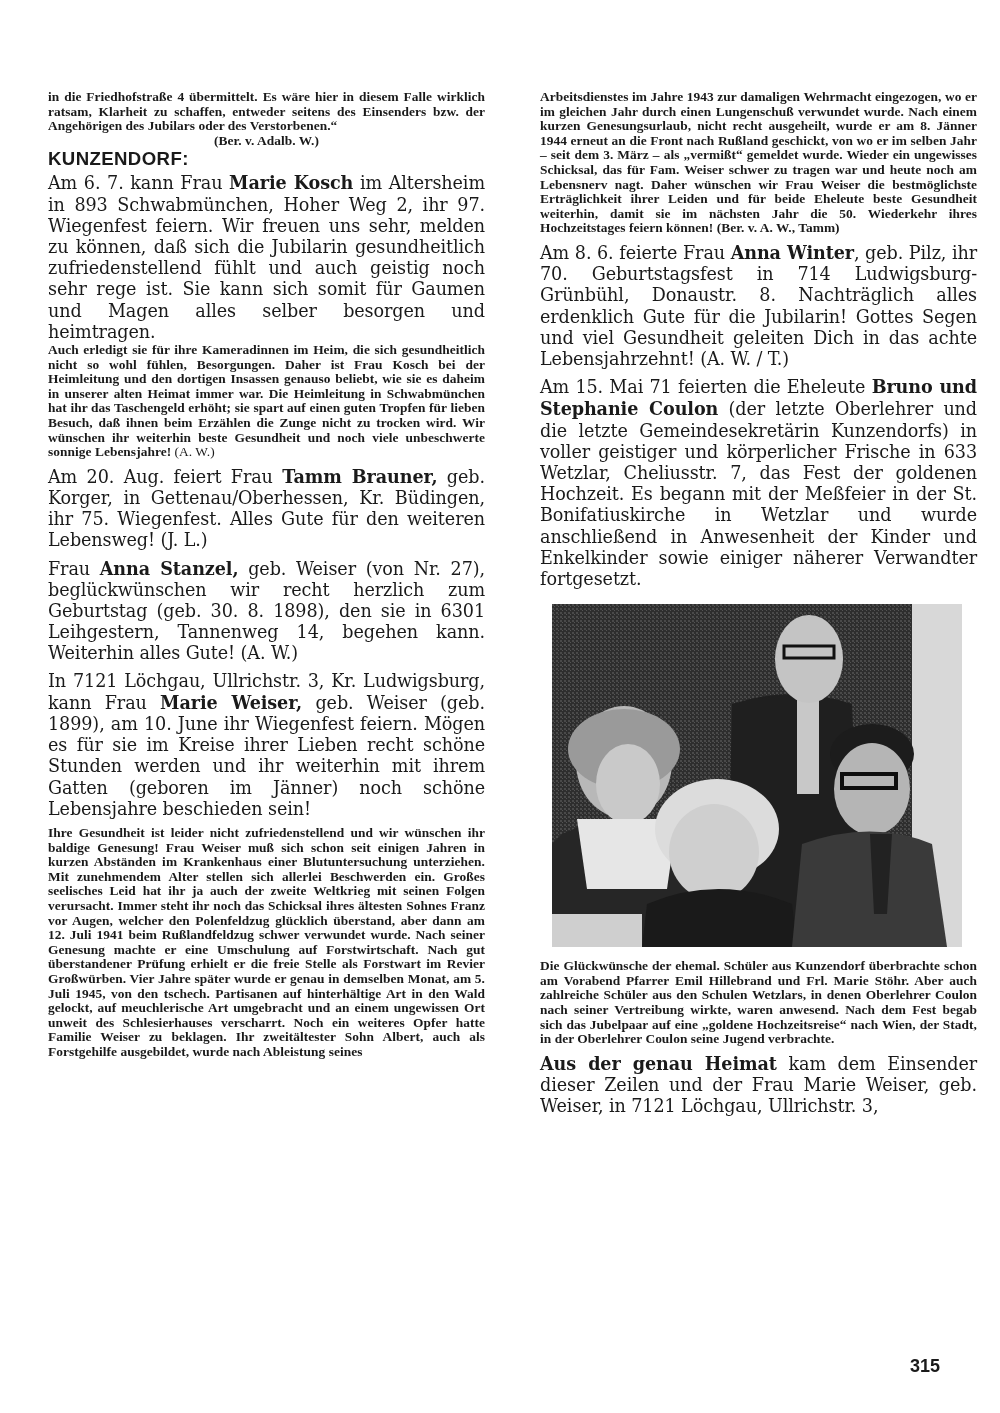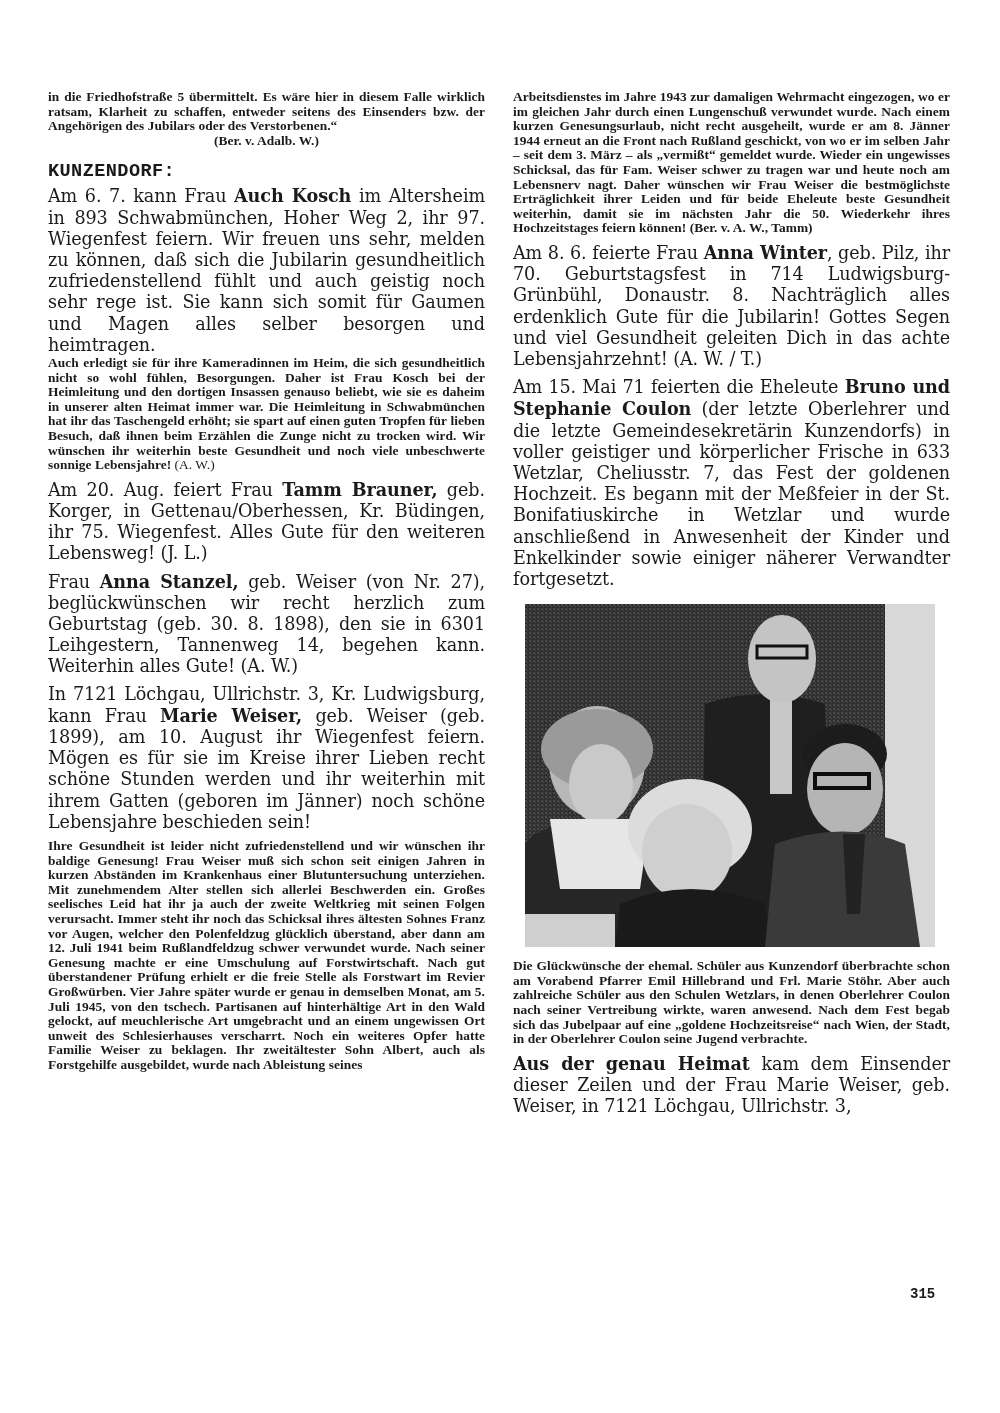--- a/index.html
+++ b/index.html
@@ -3,68 +3,68 @@
 <meta charset="utf-8">
 <style>
   html, body { margin: 0; padding: 0; }
   body {
     width: 1000px; height: 1413px; background: #ffffff; position: relative; overflow: hidden;
     color: #1a1a1a;
     font-family: "DejaVu Serif", "Liberation Serif", serif;
   }
   .col { position: absolute; top: 90px; }
   .col-left { left: 48px; width: 437px; }
-  .col-right { left: 513px; width: 437px; }
+  .col-right { left: 540px; width: 437px; }
   .small {
     font-family: "Liberation Serif", "DejaVu Serif", serif;
     font-size: 13.4px; line-height: 14.6px; text-align: justify; margin: 0;
     font-weight: 600; letter-spacing: 0.05px;
   }
   .small .b { font-weight: 400; }
   .large {
     font-family: "DejaVu Serif", serif;
     font-size: 17.6px; line-height: 21.2px; text-align: justify; margin: 0;
     letter-spacing: -0.1px;
   }
   .large b { font-weight: 700; }
   .right-align { text-align: center; }
   .heading {
-    font-family: Liberation Mono, monospace;
-    font-weight: 700; font-size: 18.6px; letter-spacing: 0.4px; margin: 13px 0 2px 0; line-height: 22px;
+    font-family: Liberation Sans, sans-serif;
+    font-weight: 700; font-size: 18.6px; letter-spacing: 0.4px; margin: 0 0 2px 0; line-height: 22px;
   }
   .gap { height: 6px; }
   .photo {
     width: 410px; height: 343px; margin: 14px 0 12px 12px; position: relative; overflow: hidden;
     background: #3a3a3a;
   }
   .photo svg { display: block; }
   .page-number {
-    position: absolute; left: 910px; top: 1286px;
-    font-family: Liberation Mono, monospace; font-weight: 700; font-size: 14px;
+    position: absolute; left: 910px; top: 1356px;
+    font-family: Liberation Sans, sans-serif; font-weight: 700; font-size: 18px;
   }
 </style>
 </head>
 <body>
 
 <div class="col col-left">
-  <p class="small">in die Friedhofstraße 5 übermittelt. Es wäre hier in diesem Falle wirklich ratsam, Klarheit zu schaffen, entweder seitens des Einsenders bzw. der Angehörigen des Jubilars oder des Verstorbenen.“</p>
+  <p class="small">in die Friedhofstraße 4 übermittelt. Es wäre hier in diesem Falle wirklich ratsam, Klarheit zu schaffen, entweder seitens des Einsenders bzw. der Angehörigen des Jubilars oder des Verstorbenen.“</p>
   <p class="small right-align">(Ber. v. Adalb. W.)</p>
   <div class="heading">KUNZENDORF:</div>
 
-  <p class="large"><span>Am 6. 7. kann Frau </span><b>Auch Kosch</b><span> im Altersheim in 893 Schwabmünchen, Hoher Weg 2, ihr 97. Wiegenfest feiern. Wir freuen uns sehr, melden zu können, daß sich die Jubilarin gesundheitlich zufriedenstellend fühlt und auch geistig noch sehr rege ist. Sie kann sich somit für Gaumen und Magen alles selber besorgen und heimtragen.</span></p>
+  <p class="large"><span>Am 6. 7. kann Frau </span><b>Marie Kosch</b><span> im Altersheim in 893 Schwabmünchen, Hoher Weg 2, ihr 97. Wiegenfest feiern. Wir freuen uns sehr, melden zu können, daß sich die Jubilarin gesundheitlich zufriedenstellend fühlt und auch geistig noch sehr rege ist. Sie kann sich somit für Gaumen und Magen alles selber besorgen und heimtragen.</span></p>
   <p class="small"><span>Auch erledigt sie für ihre Kameradinnen im Heim, die sich gesundheitlich nicht so wohl fühlen, Besorgungen. Daher ist Frau Kosch bei der Heimleitung und den dortigen Insassen genauso beliebt, wie sie es daheim in unserer alten Heimat immer war. Die Heimleitung in Schwabmünchen hat ihr das Taschengeld erhöht; sie spart auf einen guten Tropfen für lieben Besuch, daß ihnen beim Erzählen die Zunge nicht zu trocken wird. Wir wünschen ihr weiterhin beste Gesundheit und noch viele unbeschwerte sonnige Lebensjahre!</span> <span class="b">(A. W.)</span></p>
   <div class="gap"></div>
 
   <p class="large"><span>Am 20. Aug. feiert Frau </span><b>Tamm Brauner,</b><span> geb. Korger, in Gettenau/Oberhessen, Kr. Büdingen, ihr 75. Wiegenfest. Alles Gute für den weiteren Lebensweg! (J. L.)</span></p>
   <div class="gap"></div>
 
   <p class="large"><span>Frau </span><b>Anna Stanzel,</b><span> geb. Weiser (von Nr. 27), beglückwünschen wir recht herzlich zum Geburtstag (geb. 30. 8. 1898), den sie in 6301 Leihgestern, Tannenweg 14, begehen kann. Weiterhin alles Gute! (A. W.)</span></p>
   <div class="gap"></div>
 
-  <p class="large"><span>In 7121 Löchgau, Ullrichstr. 3, Kr. Ludwigsburg, kann Frau </span><b>Marie Weiser,</b><span> geb. Weiser (geb. 1899), am 10. August ihr Wiegenfest feiern. Mögen es für sie im Kreise ihrer Lieben recht schöne Stunden werden und ihr weiterhin mit ihrem Gatten (geboren im Jänner) noch schöne Lebensjahre beschieden sein!</span></p>
+  <p class="large"><span>In 7121 Löchgau, Ullrichstr. 3, Kr. Ludwigsburg, kann Frau </span><b>Marie Weiser,</b><span> geb. Weiser (geb. 1899), am 10. June ihr Wiegenfest feiern. Mögen es für sie im Kreise ihrer Lieben recht schöne Stunden werden und ihr weiterhin mit ihrem Gatten (geboren im Jänner) noch schöne Lebensjahre beschieden sein!</span></p>
   <div class="gap"></div>
   <p class="small">Ihre Gesundheit ist leider nicht zufriedenstellend und wir wünschen ihr baldige Genesung! Frau Weiser muß sich schon seit einigen Jahren in kurzen Abständen im Krankenhaus einer Blutuntersuchung unterziehen. Mit zunehmendem Alter stellen sich allerlei Beschwerden ein. Großes seelisches Leid hat ihr ja auch der zweite Weltkrieg mit seinen Folgen verursacht. Immer steht ihr noch das Schicksal ihres ältesten Sohnes Franz vor Augen, welcher den Polenfeldzug glücklich überstand, aber dann am 12. Juli 1941 beim Rußlandfeldzug schwer verwundet wurde. Nach seiner Genesung machte er eine Umschulung auf Forstwirtschaft. Nach gut überstandener Prüfung erhielt er die freie Stelle als Forstwart im Revier Großwürben. Vier Jahre später wurde er genau in demselben Monat, am 5. Juli 1945, von den tschech. Partisanen auf hinterhältige Art in den Wald gelockt, auf meuchlerische Art umgebracht und an einem ungewissen Ort unweit des Schlesierhauses verscharrt. Noch ein weiteres Opfer hatte Familie Weiser zu beklagen. Ihr zweitältester Sohn Albert, auch als Forstgehilfe ausgebildet, wurde nach Ableistung seines</p>
 </div>
 
 <div class="col col-right">
   <p class="small">Arbeitsdienstes im Jahre 1943 zur damaligen Wehrmacht eingezogen, wo er im gleichen Jahr durch einen Lungenschuß verwundet wurde. Nach einem kurzen Genesungsurlaub, nicht recht ausgeheilt, wurde er am 8. Jänner 1944 erneut an die Front nach Rußland geschickt, von wo er im selben Jahr – seit dem 3. März – als „vermißt“ gemeldet wurde. Wieder ein ungewisses Schicksal, das für Fam. Weiser schwer zu tragen war und heute noch am Lebensnerv nagt. Daher wünschen wir Frau Weiser die bestmöglichste Erträglichkeit ihrer Leiden und für beide Eheleute beste Gesundheit weiterhin, damit sie im nächsten Jahr die 50. Wiederkehr ihres Hochzeitstages feiern können! (Ber. v. A. W., Tamm)</p>
   <div class="gap"></div>
 
   <p class="large"><span>Am 8. 6. feierte Frau </span><b>Anna Winter</b><span>, geb. Pilz, ihr 70. Geburtstagsfest in 714 Ludwigsburg-Grünbühl, Donaustr. 8. Nachträglich alles erdenklich Gute für die Jubilarin! Gottes Segen und viel Gesundheit geleiten Dich in das achte Lebensjahrzehnt! (A. W. / T.)</span></p>
   <div class="gap"></div>

